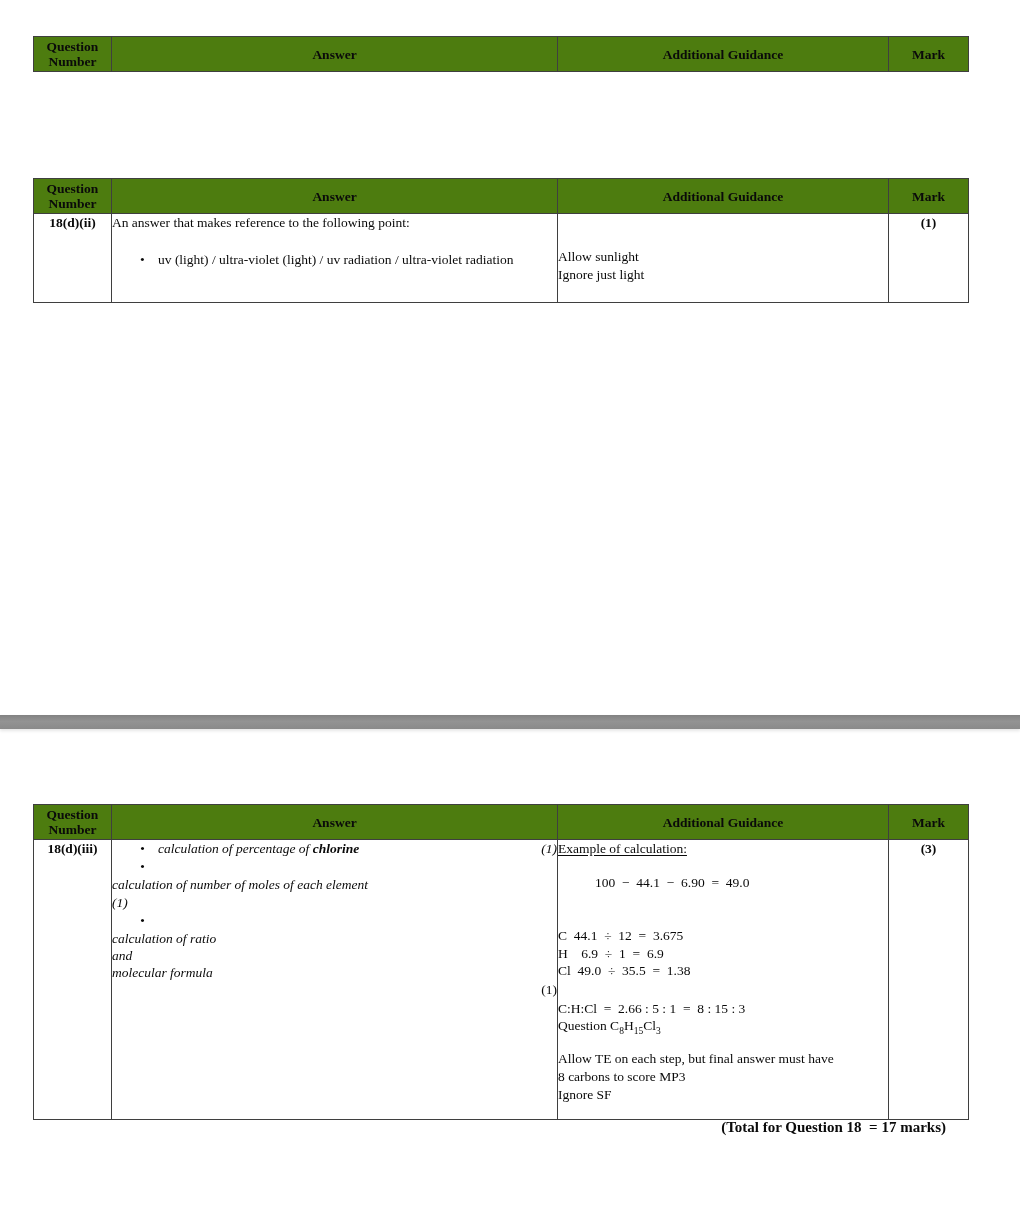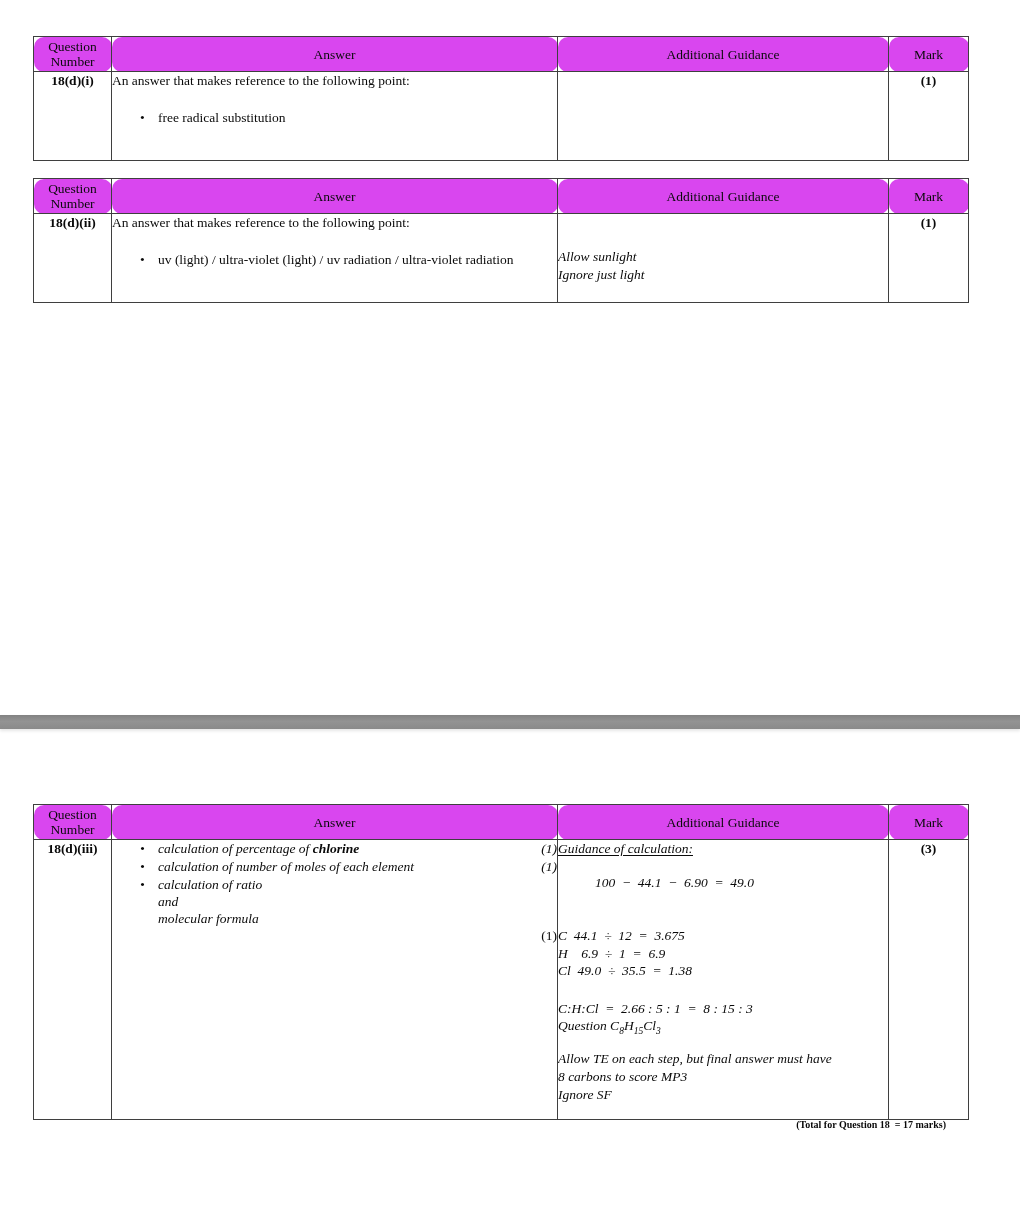--- a/index.html
+++ b/index.html
@@ -18,76 +18,75 @@
     border-collapse:collapse;table-layout:fixed;
     font-size:13.5px;line-height:18px;
   }
   table.ms th, table.ms td{
     border:1px solid #3f3f3f;
     vertical-align:top;
     padding:0;
     overflow:hidden;
   }
   table.ms th{
-    background:#d946ef;
-    font-weight:normal;
+    background:#4d7c0f;
+    font-weight:bold;
     text-align:center;
     height:32px;
     vertical-align:middle;
     padding:1px 4px;
     line-height:15px;
-    border-radius:10px;
   }
   col.c-q{width:78px;}
   col.c-a{width:446px;}
   col.c-g{width:331px;}
   col.c-m{width:80px;}
 
   .t1{top:36px;}
   .t2{top:178px;}
   .t3{top:804px;}
   .t1 td, .t2 td{height:88px;}
   .t3 td{height:279px;}
 
   td.qcell{text-align:center;font-weight:bold;padding-top:4px;}
   td.mcell{text-align:center;font-weight:bold;padding-top:5px;}
   td.acell{padding:4px 8px 0 6px;}
-  td.gcell{padding:4px 8px 0 7px;font-style:italic;}
+  td.gcell{padding:4px 8px 0 7px;}
 
   .bullet{display:flex;align-items:flex-start;margin-top:19px;}
   .t3 .bullet{margin-top:0;font-style:italic;}
   .dot{flex:0 0 10px;margin-left:28px;margin-right:8px;}
   .dot::before{content:"\2022";}
   .btext{flex:1;}
   .btext.narrow{max-width:356px;}
   .bmark{flex:0 0 auto;}
 
   .mt40{margin-top:40px;}
-  .mt36{margin-top:36px;}
+  .mt36{margin-top:36px;flex-direction:column;}
   .tight{line-height:17px;}
   .markline{text-align:right;margin-top:0;}
 
   .g-push{margin-top:34px;}
   .g-title{text-decoration:underline;text-underline-offset:2px;}
   .eq{white-space:pre-wrap;}
   .g-eq1{margin-top:16px;margin-left:37px;}
   .g-moles{margin-top:35px;line-height:17.5px;}
   .g-ratio{margin-top:20px;line-height:17px;}
   .g-allow{margin-top:16px;}
   sub{font-size:9.5px;line-height:0;}
 
   .divider{
     position:absolute;left:0;top:715px;width:1020px;height:14px;
     background:linear-gradient(to bottom,#828282,#939393 45%,#8a8a8a);
     box-shadow:0 2px 3px rgba(0,0,0,0.10);
   }
 
   .total{
     position:absolute;top:1119px;right:74px;
-    font-weight:bold;font-size:10px;
+    font-weight:bold;font-size:15px;
     white-space:pre;
   }
 </style>
 </head>
 <body>
 
 <div class="page">
 
   <table class="ms t1">
     <colgroup>
@@ -96,32 +95,20 @@
         <col class="c-g">
         <col class="c-m">
       </colgroup>
     <tbody>
         <tr>
       <th>Question Number</th>
       <th>Answer</th>
       <th>Additional Guidance</th>
       <th>Mark</th>
     </tr>
-    <tr>
-      <td class="qcell">18(d)(i)</td>
-      <td class="acell">
-        <div>An answer that makes reference to the following point:</div>
-        <div class="bullet">
-          <span class="dot"></span>
-          <span class="btext">free radical substitution</span>
-        </div>
-      </td>
-      <td class="gcell"></td>
-      <td class="mcell">(1)</td>
-    </tr>
   </tbody>
     </table>
 
   <table class="ms t2">
     <colgroup>
         <col class="c-q">
         <col class="c-a">
         <col class="c-g">
         <col class="c-m">
       </colgroup>
@@ -183,21 +170,21 @@
           <span class="dot"></span>
           <span class="btext tight">
             <div>calculation of ratio</div>
             <div>and</div>
             <div>molecular formula</div>
           </span>
         </div>
         <div class="markline">(1)</div>
       </td>
       <td class="gcell">
-        <div class="g-title">Guidance of calculation:</div>
+        <div class="g-title">Example of calculation:</div>
         <div class="eq g-eq1">100  −  44.1  −  6.90  =  49.0</div>
         <div class="g-moles">
           <div class="eq">C  44.1  ÷  12  =  3.675</div>
           <div class="eq">H    6.9  ÷  1  =  6.9</div>
           <div class="eq">Cl  49.0  ÷  35.5  =  1.38</div>
         </div>
         <div class="g-ratio">
           <div class="eq">C:H:Cl  =  2.66 : 5 : 1  =  8 : 15 : 3</div>
           <div><span>Question C</span><sub>8</sub><span>H</span><sub>15</sub><span>Cl</span><sub>3</sub></div>
         </div>

